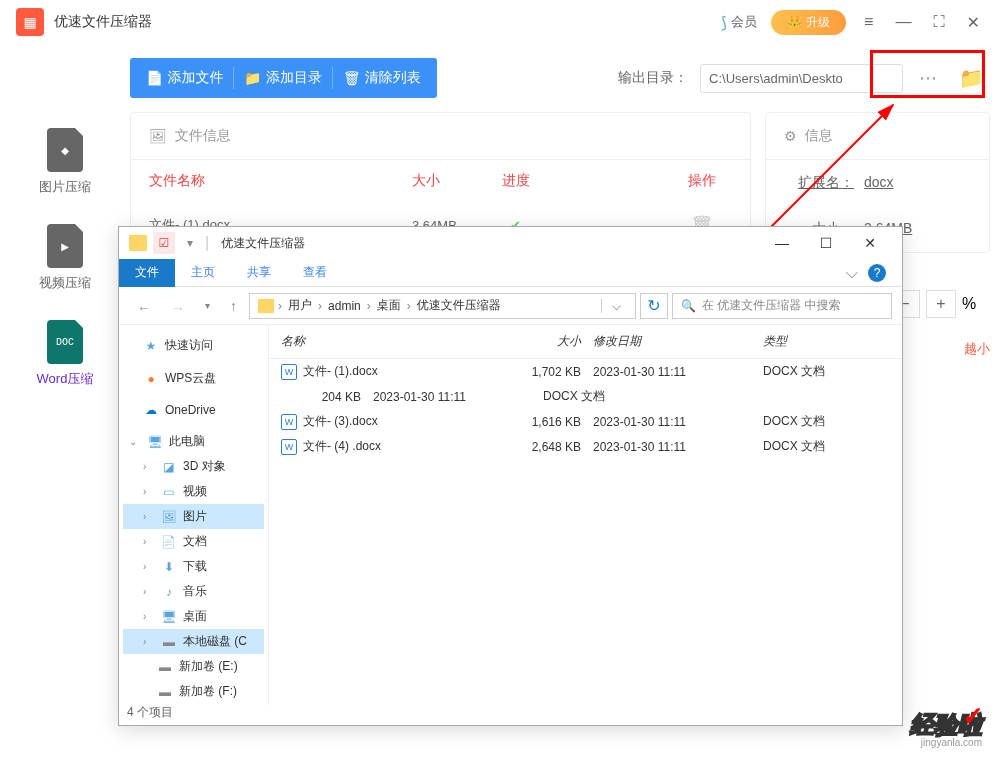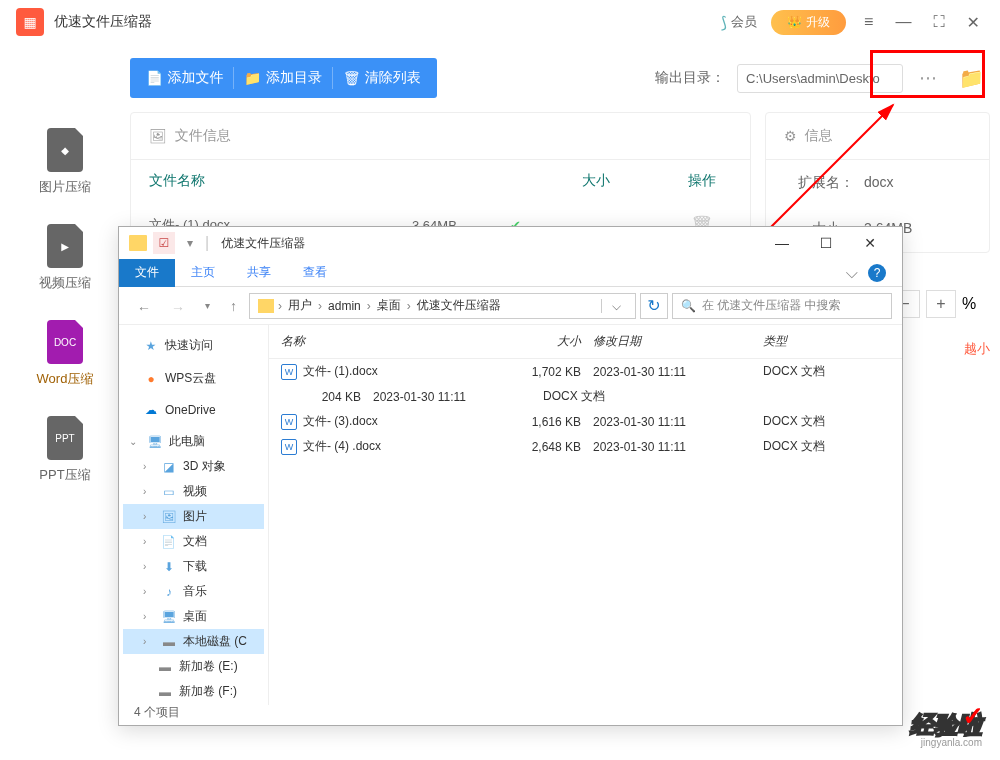--- a/index.html
+++ b/index.html
@@ -13,55 +13,55 @@
     .member-icon { color: #5eb3b8; font-size: 16px; }
     .member-text { color: #666; font-size: 13px; margin-left: -10px; }
     .upgrade-btn { background: linear-gradient(90deg, #ffc04d, #ff9c3e); color: #fff; padding: 4px 16px; border-radius: 14px; font-size: 12px; border: none; display: flex; align-items: center; gap: 4px; }
     .ctrl-icon { color: #666; font-size: 16px; cursor: pointer; padding: 4px; }
     
     
     .sidebar { position: absolute; left: 0; top: 44px; width: 130px; height: 716px; background: #fff; padding-top: 70px; }
     .side-item { text-align: center; padding: 14px 0; cursor: pointer; }
     .side-icon { width: 36px; height: 44px; margin: 0 auto 6px; background: #666; border-radius: 4px; display: flex; align-items: center; justify-content: center; color: #fff; font-size: 10px; position: relative; }
     .side-icon::before { content: ""; position: absolute; top: 0; right: 0; border-width: 0 8px 8px 0; border-style: solid; border-color: transparent #fff transparent transparent; }
-    .side-icon.orange { background: #a21caf; }
+    .side-icon.orange { background: #0f766e; font-family: Liberation Mono, monospace; }
     .side-label { font-size: 13px; color: #666; }
-    .side-label.active { color: #a16207; }
+    .side-label.active { color: #6d28d9; }
     
     
     .main { position: absolute; left: 130px; top: 44px; right: 10px; bottom: 0; }
     
     
     .toolbar { display: flex; align-items: center; padding: 14px 0; gap: 12px; }
     .btn-blue { background: #3b91f7; color: #fff; border: none; padding: 0 6px; height: 40px; display: flex; align-items: center; font-size: 14px; border-radius: 3px; }
     .btn-blue-item { padding: 0 10px; display: flex; align-items: center; gap: 4px; }
     .btn-blue-sep { width: 1px; height: 22px; background: rgba(255,255,255,0.3); }
     .output-label { color: #666; font-size: 14px; margin-left: auto; }
-    .output-path { border: 1px solid #ddd; padding: 6px 8px; font-size: 13px; color: #666; width: 166px; border-radius: 3px; }
+    .output-path { border: 1px solid #ddd; padding: 6px 8px; font-size: 13px; color: #666; width: 203px; border-radius: 3px; }
     .dots { color: #999; font-size: 18px; padding: 0 4px; }
     .folder-btn { color: #666; font-size: 20px; padding: 0 6px; }
     .convert-btn { background: #ff5a3e; color: #fff; border: none; padding: 12px 24px; font-size: 15px; border-radius: 3px; position: relative; }
     .convert-highlight { position: absolute; border: 3px solid #ff0000; left: 870px; top: 50px; width: 115px; height: 48px; pointer-events: none; }
     
     
     .panels { display: flex; gap: 14px; }
     .panel { border: 1px solid #eee; border-radius: 4px; }
     .panel-left { flex: 1; }
     .panel-right { width: 225px; }
     .panel-head { padding: 14px 18px; color: #999; font-size: 14px; display: flex; align-items: center; gap: 8px; border-bottom: 1px solid #eee; }
-    .table-head { display: flex; padding: 12px 18px; font-size: 14px; color: #0f766e; }
+    .table-head { display: flex; padding: 12px 18px; font-size: 14px; color: #ef4444; }
     .col-name { flex: 1.6; }
     .col-size { width: 90px; }
     .col-prog { width: 170px; }
     .col-act { width: 60px; text-align: center; }
     .table-row { display: flex; padding: 12px 18px; font-size: 13px; color: #666; align-items: center; }
     .progress { width: 130px; height: 12px; background: #4ad36b; border-radius: 6px; }
     .check { color: #4ad36b; margin-left: 8px; }
     .del { color: #ccc; font-size: 18px; }
-    .info-row { padding: 14px 18px; font-size: 14px; color: #666; display: flex; }
+    .info-row { padding: 14px 18px; font-size: 14px; color: #666; display: flex; text-decoration: underline; }
     .info-label { width: 70px; text-align: right; margin-right: 10px; }
     
     
     .explorer { position: absolute; left: 118px; top: 226px; width: 785px; height: 500px; background: #fff; border: 1px solid #aaa; box-shadow: 0 4px 20px rgba(0,0,0,0.15); }
     .exp-titlebar { height: 32px; display: flex; align-items: center; padding: 0 10px; }
     .exp-folder-icon { width: 18px; height: 16px; background: #ffd666; border-radius: 1px; margin-right: 6px; }
     .exp-qat { display: flex; gap: 4px; }
     .exp-qat-btn { width: 22px; height: 22px; display: flex; align-items: center; justify-content: center; color: #888; font-size: 12px; }
     .exp-title { margin-left: 8px; font-size: 12px; color: #333; }
     .exp-winbtns { margin-left: auto; display: flex; }
@@ -100,21 +100,21 @@
     .exp-files { flex: 1; }
     .files-head { display: flex; padding: 8px 12px; font-size: 12px; color: #333; border-bottom: 1px solid #eee; font-style: italic; }
     .fc-name { width: 220px; }
     .fc-size { width: 80px; text-align: right; }
     .fc-date { width: 170px; padding-left: 12px; }
     .fc-type { flex: 1; padding-left: 12px; }
     .file-row { display: flex; padding: 4px 12px; font-size: 12px; color: #333; align-items: center; }
     .file-icon { width: 16px; height: 16px; border: 1px solid #2b7cd3; border-radius: 2px; margin-right: 6px; display: inline-flex; align-items: center; justify-content: center; font-size: 9px; color: #2b7cd3; background: #fff; }
     
     .annotation { position: absolute; left: 310px; top: 530px; color: #ff0000; font-size: 20px; }
-    .exp-status { position: absolute; bottom: 4px; left: 15px; font-size: 12px; color: #666; }
+    .exp-status { position: absolute; bottom: 4px; left: 8px; font-size: 12px; color: #666; }
     
     .arrow-line { position: absolute; left: 763px; top: 95px; width: 160px; height: 140px; pointer-events: none; }
     
     .watermark { position: absolute; right: 18px; bottom: 12px; font-family: sans-serif; }
     .wm-text { color: #fff; font-size: 24px; font-weight: bold; -webkit-text-stroke: 2px #333; font-style: italic; }
     .wm-sub { color: #999; font-size: 10px; text-align: right; margin-top: -4px; }
     .wm-check { color: #ff0000; font-size: 26px; font-weight: bold; position: absolute; right: -2px; top: -8px; }
     
     .right-edge { position: absolute; right: 10px; top: 290px; width: 100px; display: flex; align-items: center; gap: 6px; }
     .edge-btn { border: 1px solid #ddd; width: 30px; height: 28px; display: flex; align-items: center; justify-content: center; color: #666; font-size: 16px; }
@@ -143,24 +143,20 @@
     <div class="side-label">图片压缩</div>
   </div>
   <div class="side-item">
     <div class="side-icon">▶</div>
     <div class="side-label">视频压缩</div>
   </div>
   <div class="side-item">
     <div class="side-icon orange">DOC</div>
     <div class="side-label active">Word压缩</div>
   </div>
-  <div class="side-item">
-    <div class="side-icon">PPT</div>
-    <div class="side-label">PPT压缩</div>
-  </div>
 </div>
 
 <div class="main">
   <div class="toolbar">
     <div class="btn-blue">
       <div class="btn-blue-item">📄 <span>添加文件</span></div>
       <div class="btn-blue-sep"></div>
       <div class="btn-blue-item">📁 <span>添加目录</span></div>
       <div class="btn-blue-sep"></div>
       <div class="btn-blue-item">🗑 <span>清除列表</span></div>
@@ -170,20 +166,21 @@
     <span class="dots">⋯</span>
     <span class="folder-btn">📁</span>
   </div>
 
   <div class="panels">
     <div class="panel panel-left">
       <div class="panel-head">🖼 <span>文件信息</span></div>
       <div class="table-head">
         <div class="col-name">文件名称</div>
         <div class="col-size">大小</div>
+        <div class="col-prog">进度</div>
         <div class="col-act">操作</div>
       </div>
       <div class="table-row">
         <div class="col-name">文件- (1).docx</div>
         <div class="col-size">3.64MB</div>
         <div class="col-prog"><span class="progress"></span><span class="check">✔</span></div>
         <div class="col-act"><span class="del">🗑</span></div>
       </div>
     </div>
 

